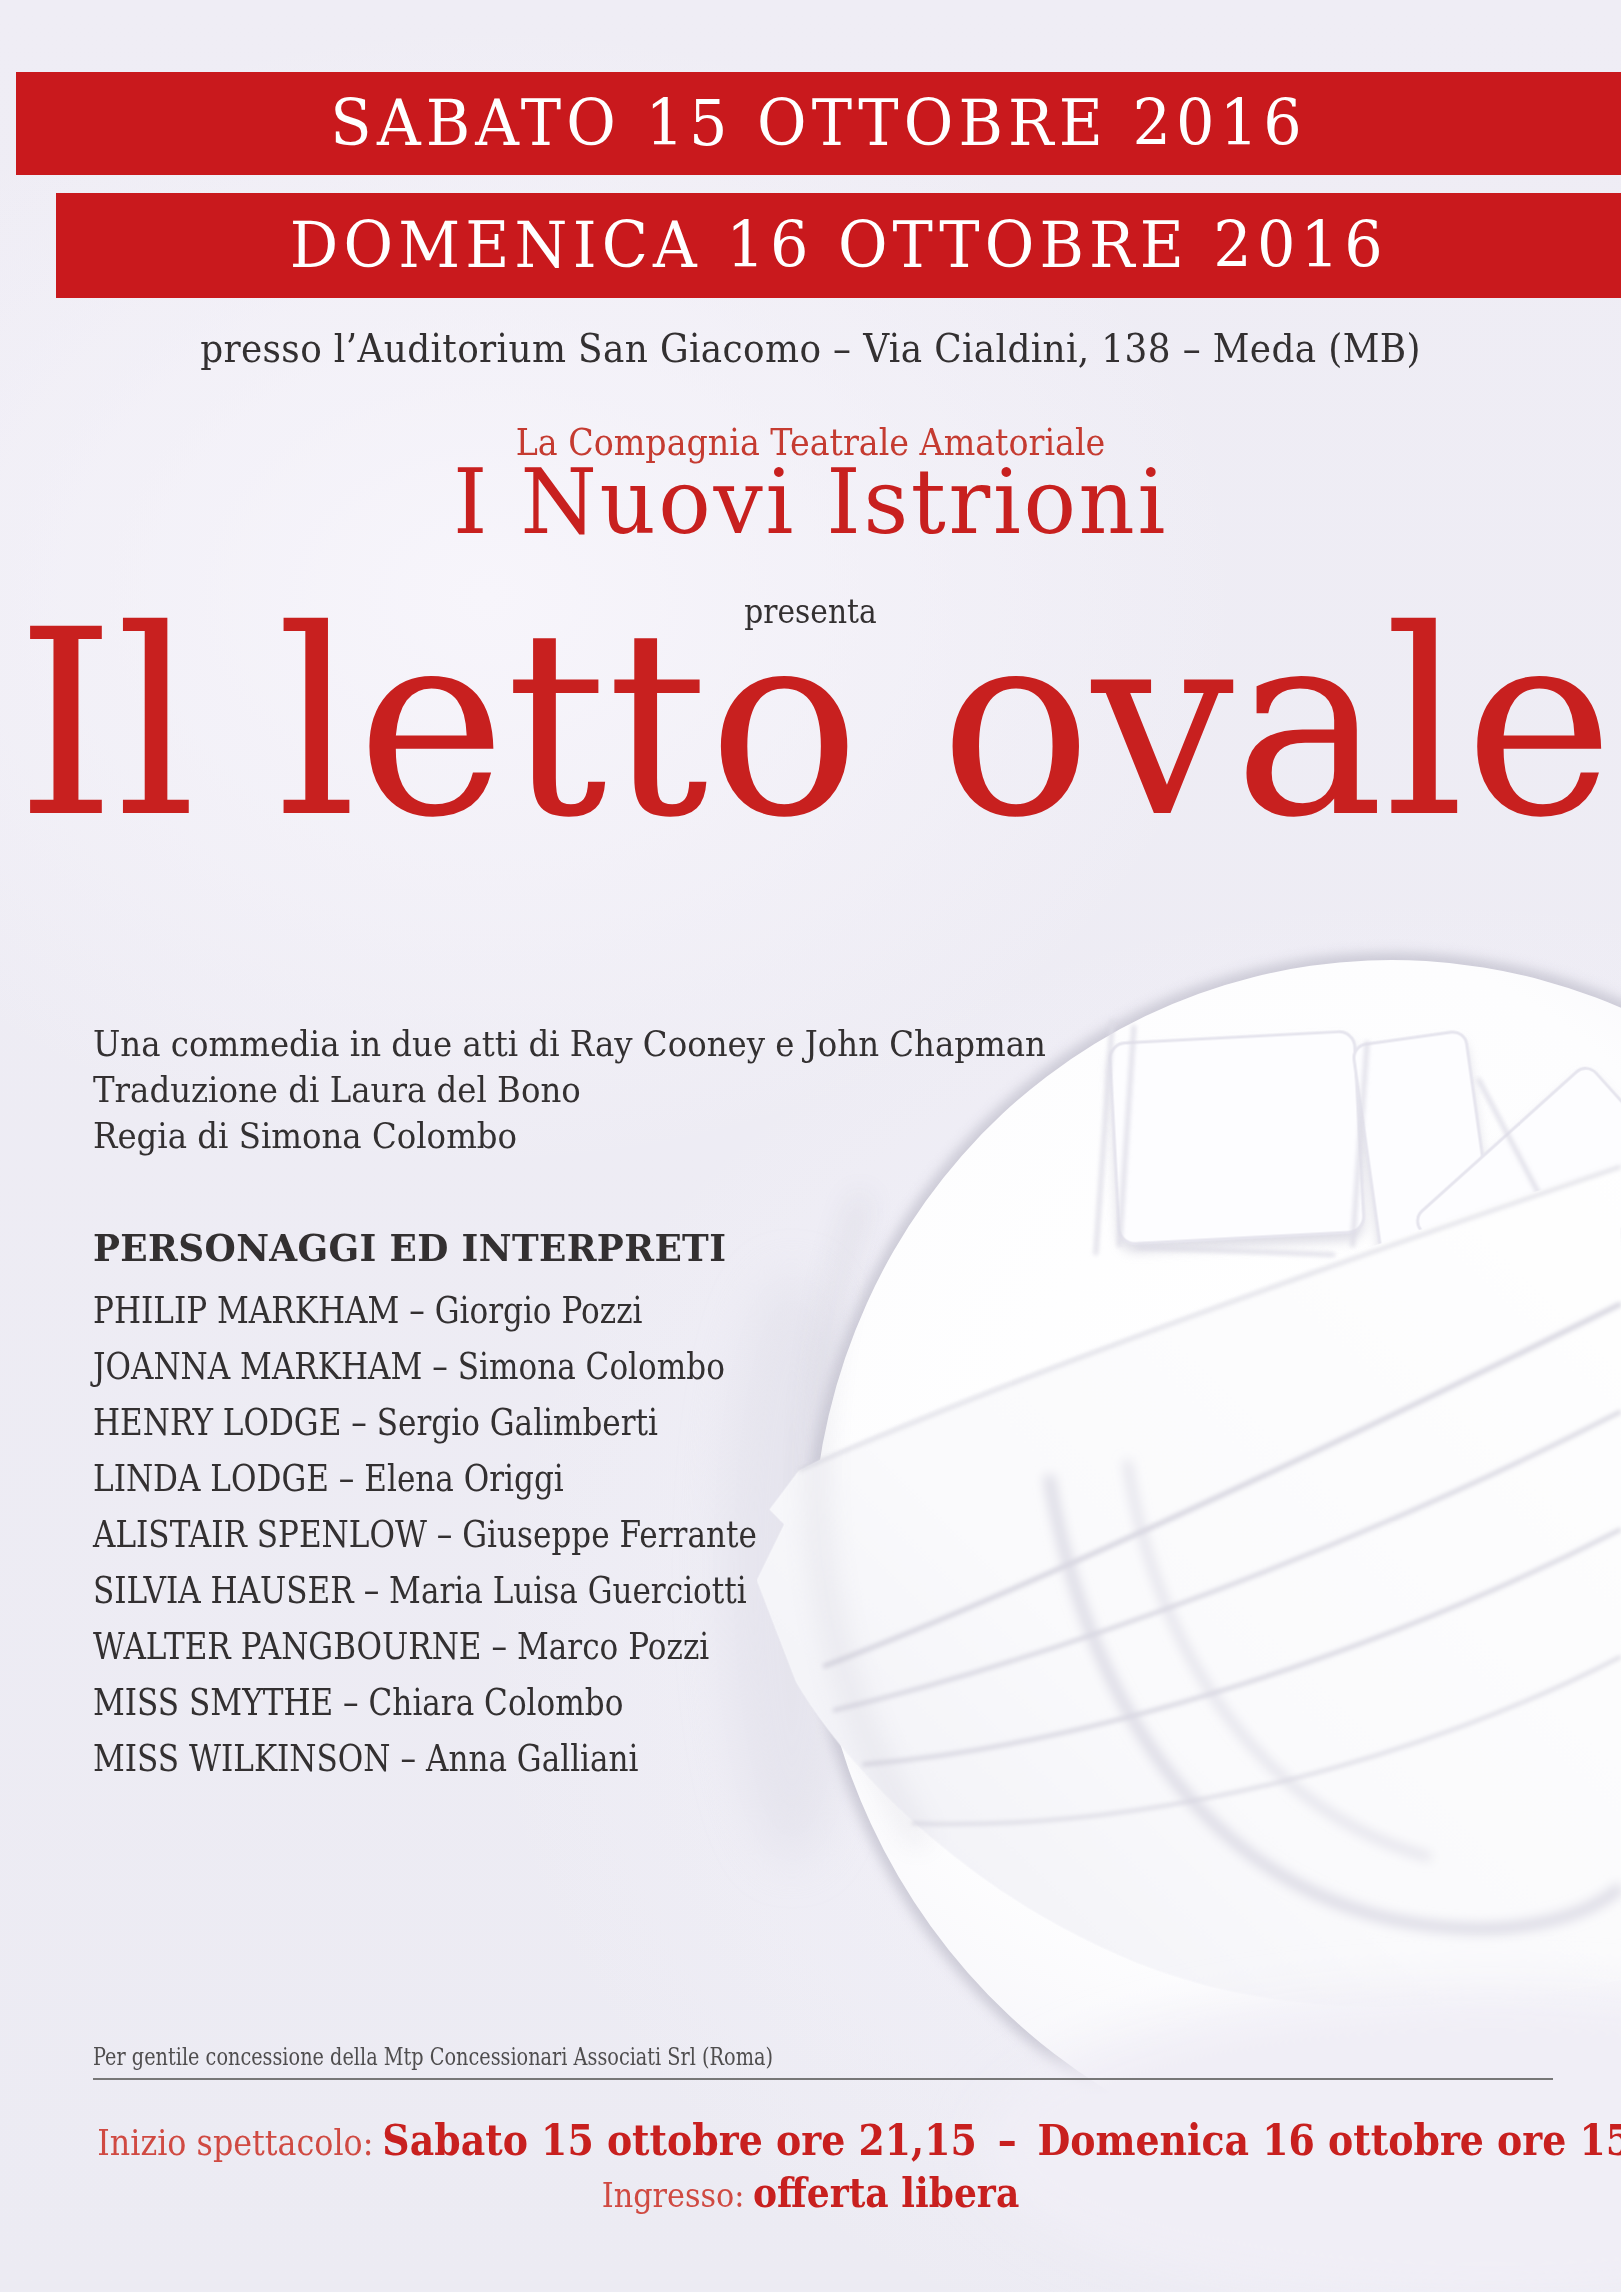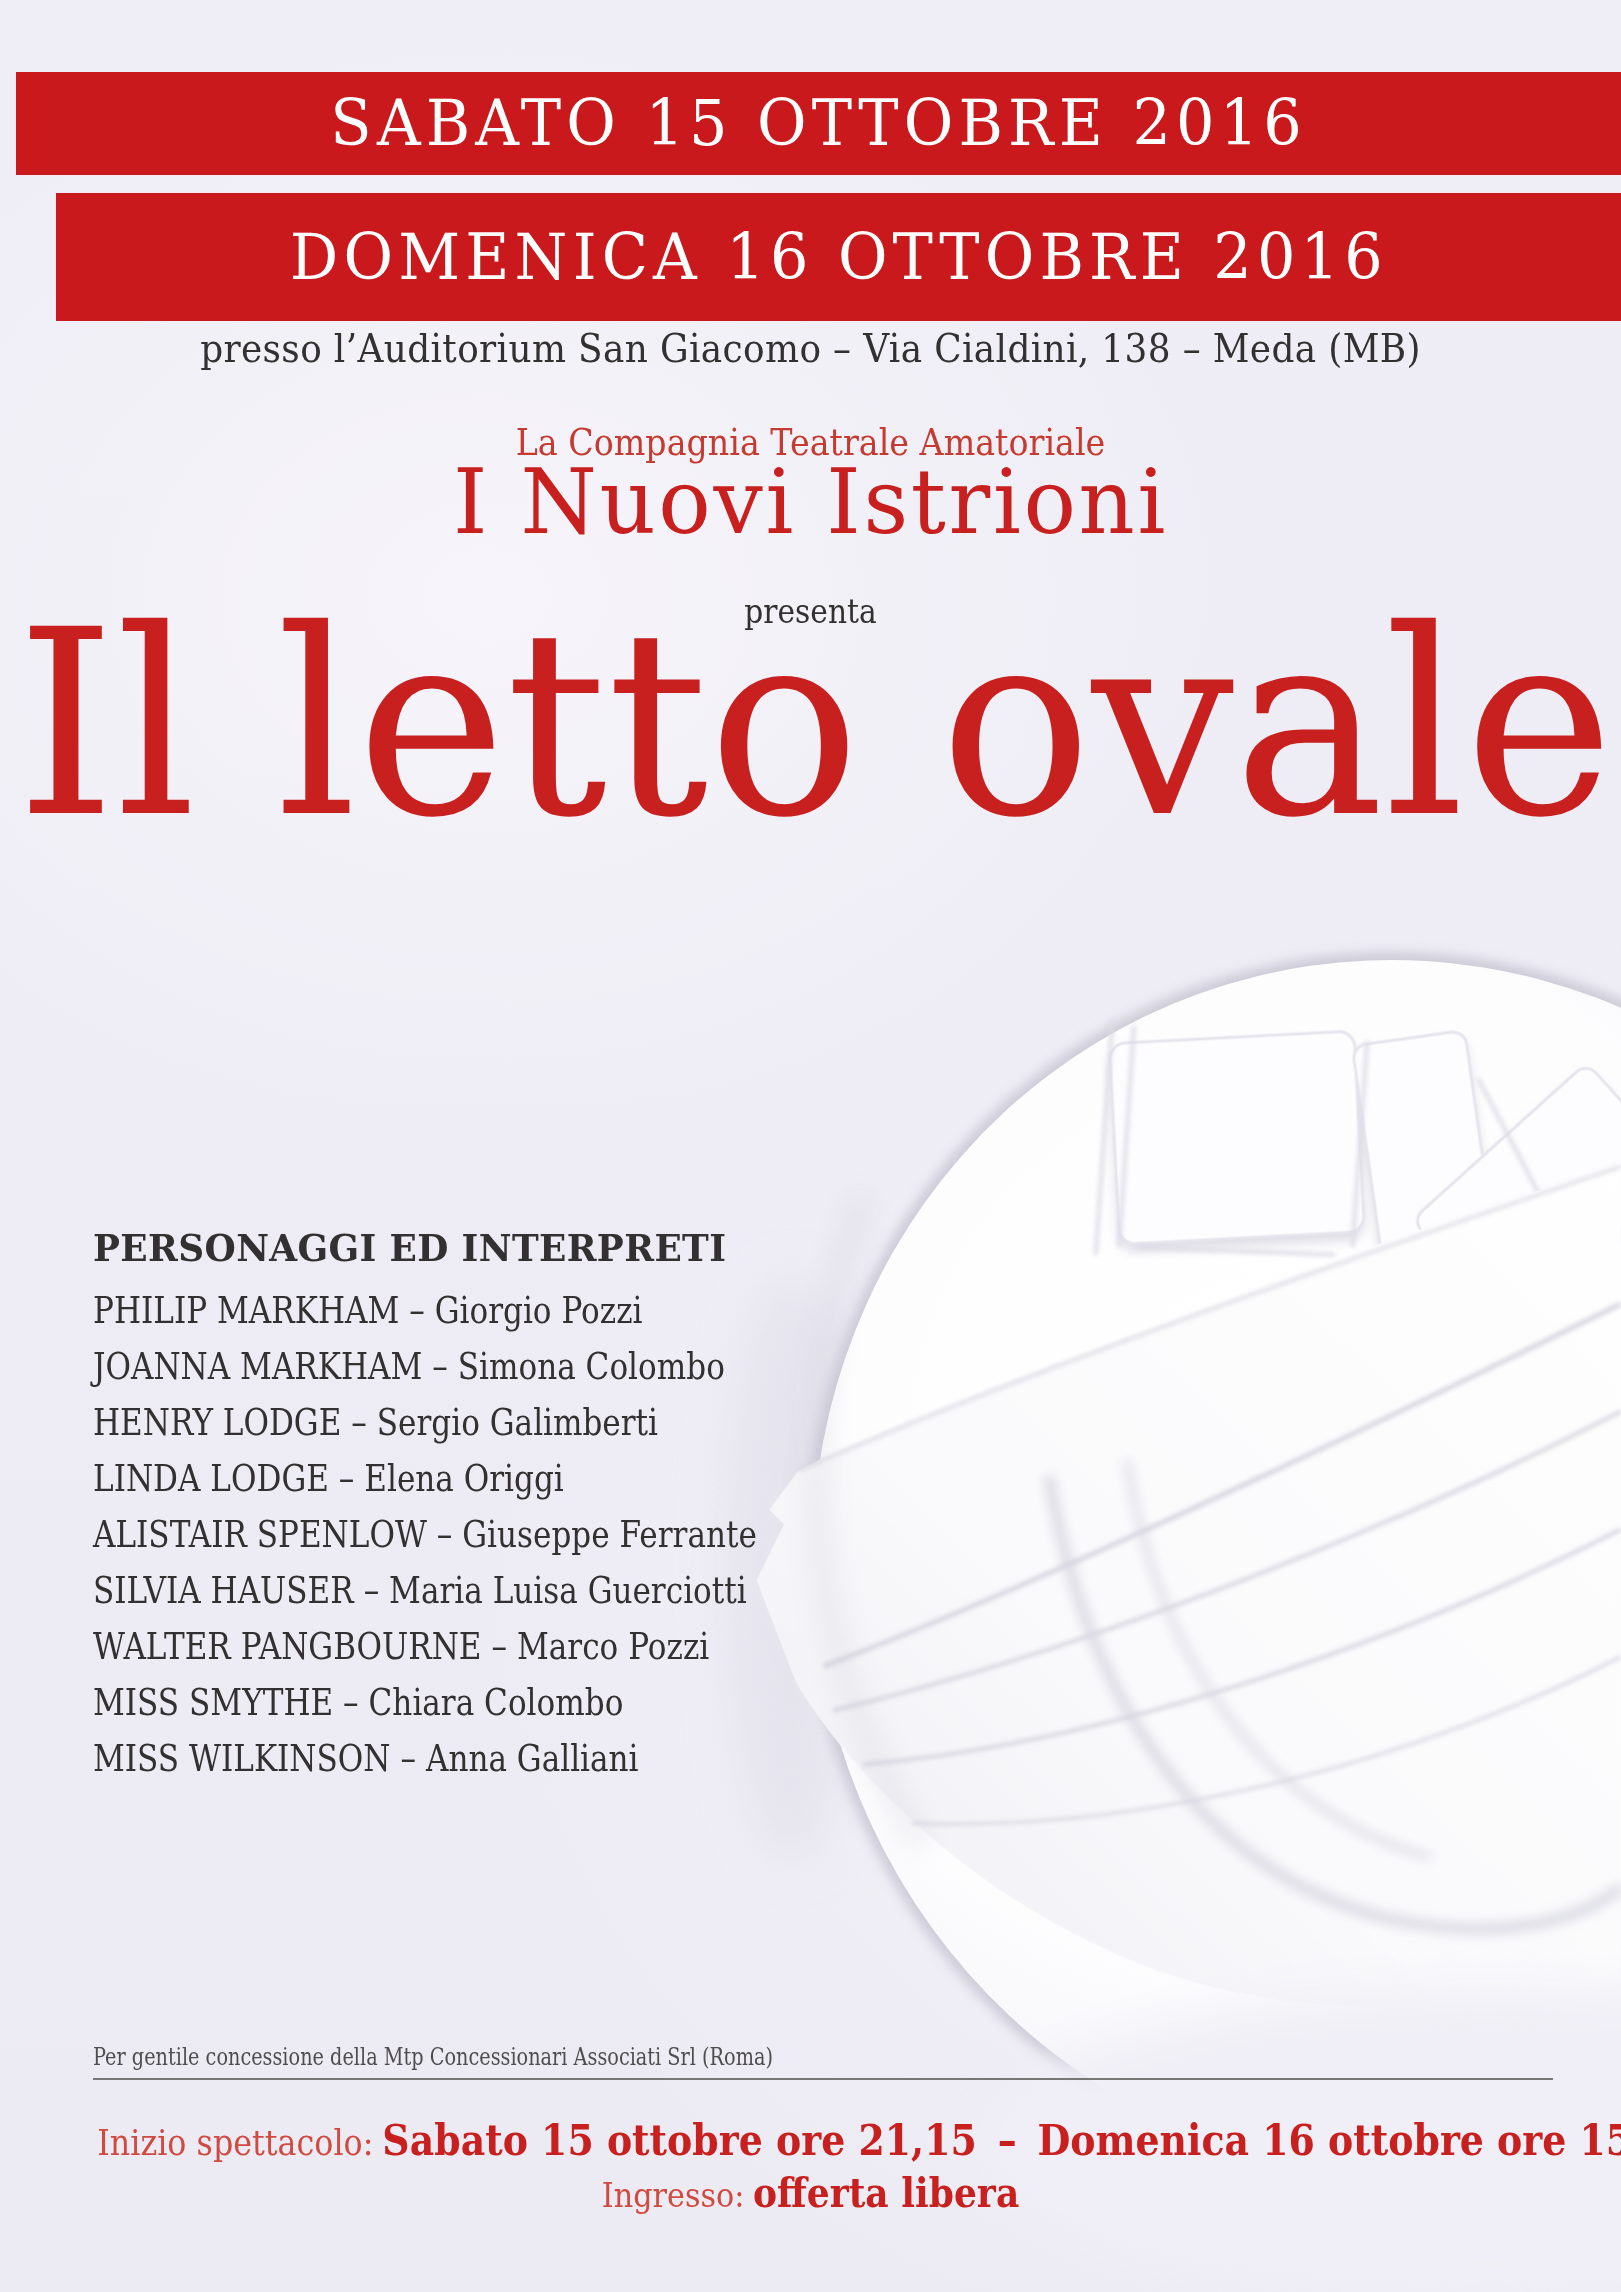--- a/index.html
+++ b/index.html
@@ -33,21 +33,21 @@
     display:flex;align-items:center;justify-content:center;
   }
   .banner span{
     color:var(--banner-text);
     font-size:63px;
     letter-spacing:0.085em;
     white-space:nowrap;
     transform:scaleX(0.96);
   }
   .banner1{top:72px;height:103px;}
-  .banner2{top:193px;height:128px;margin-left:40px;}
+  .banner2{top:193px;height:105px;margin-left:40px;}
 
   .centerline{text-align:center;white-space:nowrap;}
   .venue{
     top:325px;font-size:39px;line-height:47px;color:var(--text-dark);
     transform:scaleX(0.92);letter-spacing:0.01em;
   }
   .tagline{
     top:421px;font-size:37px;line-height:43px;color:var(--tagline-red);
     transform:scaleX(0.9);
   }
@@ -201,20 +201,25 @@
   </div>
 
   <div class="layer centerline venue">presso l’Auditorium San Giacomo – Via Cialdini, 138 – Meda (MB)</div>
 
   <div class="layer centerline tagline">La Compagnia Teatrale Amatoriale</div>
   <div class="layer centerline company">I Nuovi Istrioni</div>
   <div class="layer centerline presenta">presenta</div>
 
   <h1 class="layer centerline title">Il letto ovale</h1>
 
+  <div class="leftblock credits">
+    <div class="cline">Una commedia in due atti di Ray Cooney e John Chapman</div>
+    <div class="cline">Traduzione di Laura del Bono</div>
+    <div class="cline">Regia di Simona Colombo</div>
+  </div>
 
   <div class="leftblock cast-heading">PERSONAGGI ED INTERPRETI</div>
   <div class="leftblock cast">
     <div class="cast-row">
       <span class="role">PHILIP MARKHAM</span><span class="dash">–</span><span class="actor">Giorgio Pozzi</span>
     </div>
     <div class="cast-row">
       <span class="role">JOANNA MARKHAM</span><span class="dash">–</span><span class="actor">Simona Colombo</span>
     </div>
     <div class="cast-row">

